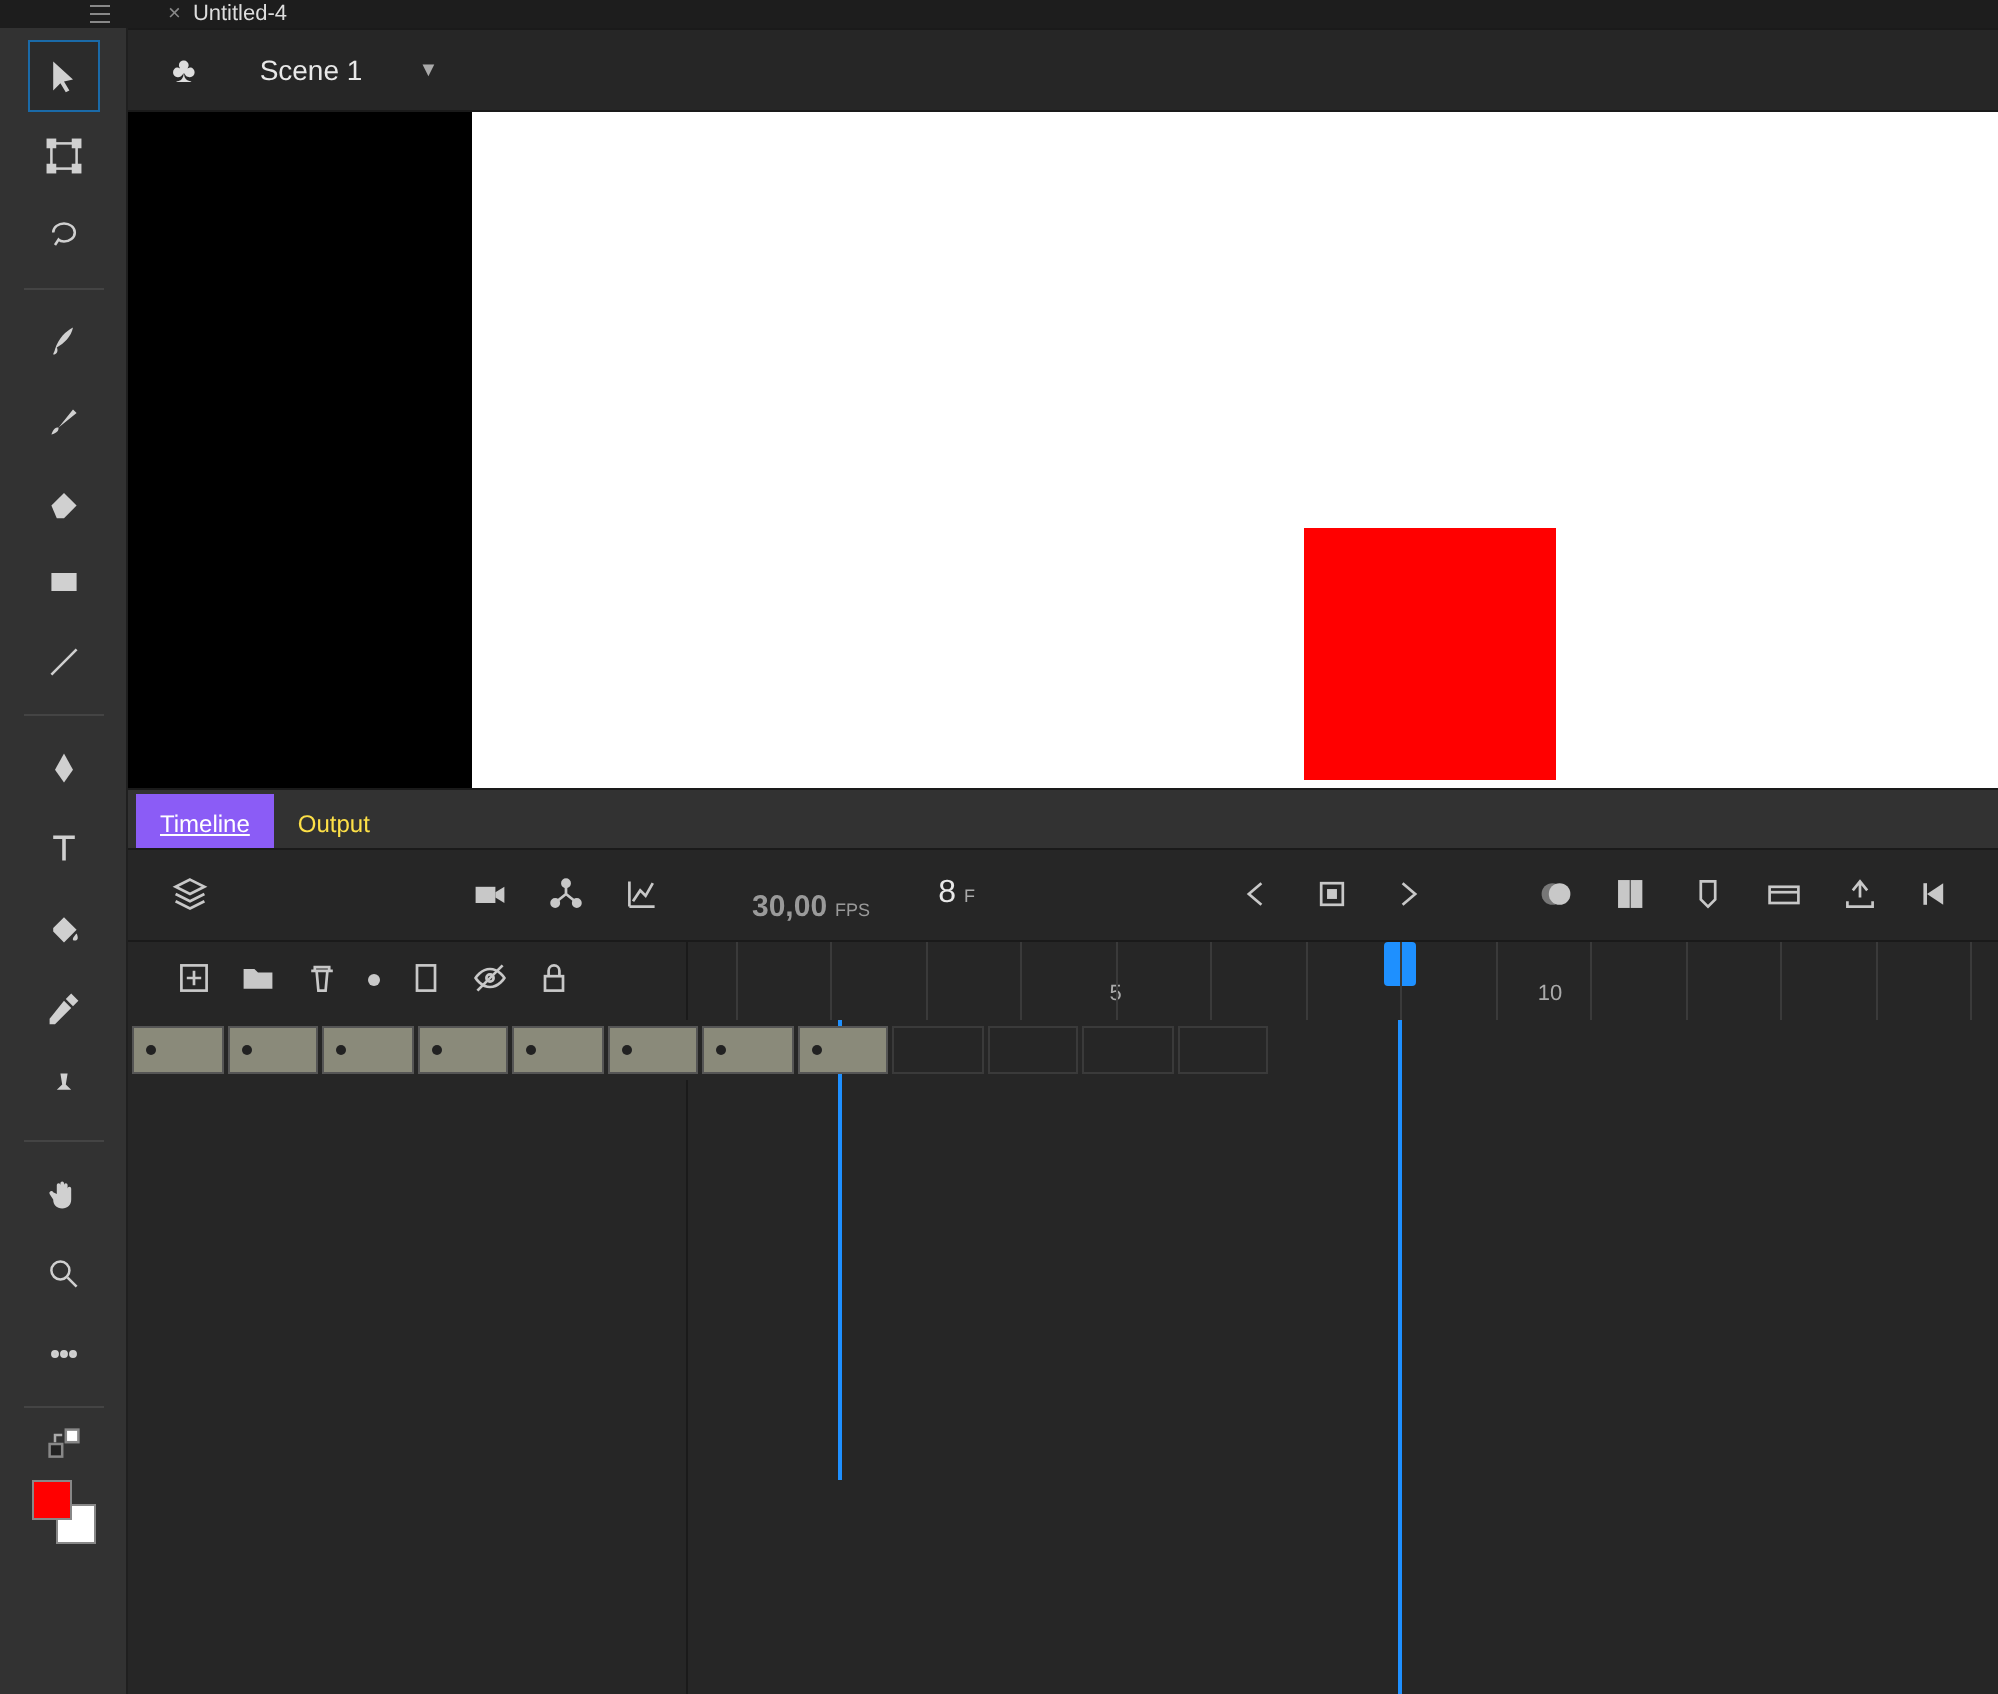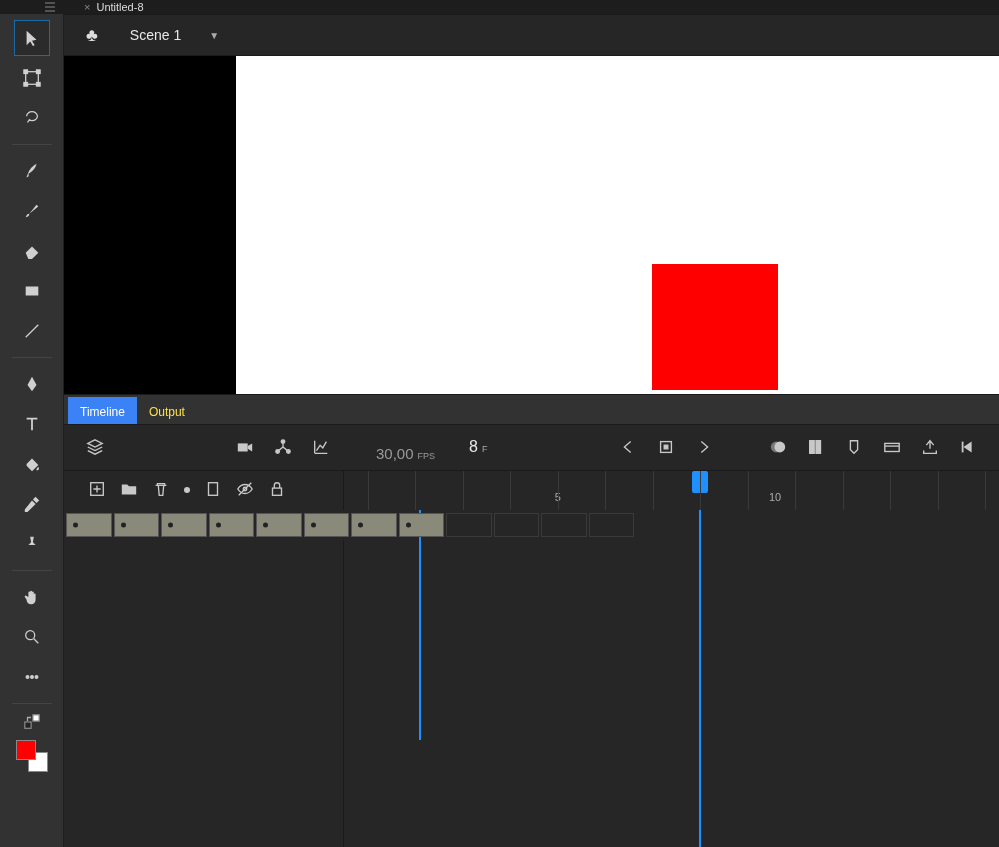--- a/index.html
+++ b/index.html
@@ -119,38 +119,38 @@
     border-top: 1px solid #1a1a1a;
     display: flex; align-items: flex-end;
     padding-left: 4px;
   }
   .ptab {
     padding: 6px 12px 5px;
     font-size: 12px;
     color: #fde047;
     border-top: 2px solid transparent;
   }
-  .ptab.active { color: #fff; background: #3b82f6; }
+  .ptab.active { color: #fff; background: #8b5cf6; text-decoration: underline; }
 
   
   .tltoolbar {
     grid-column: 2 / 3;
     grid-row: 5;
     background: #262626;
     display: flex; align-items: center;
     border-top: 1px solid #1a1a1a;
     padding: 0 18px;
     gap: 12px;
   }
   .tltoolbar .btn { width: 26px; height: 26px; display:flex; align-items:center; justify-content:center; }
   .tltoolbar svg { width: 18px; height: 18px; stroke:#c8c8c8; fill:none; stroke-width:1.5; }
   .tltoolbar .btn.fillsolid svg { fill:#c8c8c8; stroke:none; }
   .tltoolbar .spacer1 { width: 100px; }
   .fps { display:flex; align-items:baseline; gap:4px; color:#9a9a9a; font-size:15px; margin-left:30px;}
-  .fps .num { font-weight:400;margin-top:12px; }
+  .fps .num { font-weight:700;margin-top:12px; }
   .fps .lbl { font-size:9px; }
   .frame { display:flex; align-items:baseline; gap:4px; color:#e8e8e8; font-size:16px; margin-left:22px;}
   .frame .lbl { font-size:9px; color:#aaa; }
   .tltoolbar .grow { flex: 1; }
   .navgrp { display:flex; align-items:center; gap:12px; }
 
   
   .layerctrl {
     grid-column: 2 / 3;
     grid-row: 6;
@@ -228,21 +228,21 @@
 <div class="minicorner">
   <span class="mini">
       <svg viewBox="0 0 12 10">
         <path d="M1 1h10M1 5h10M1 9h10"></path>
       </svg>
     </span>
 </div>
 
 <div class="topstrip">
   <span class="tabclose">×</span>
-  <span class="tablabel">Untitled-8</span>
+  <span class="tablabel">Untitled-4</span>
 </div>
 
 <div class="scenebar">
   <span class="clubs">♣</span>
   <div class="scene-dd">
     <span>Scene 1</span>
     <span class="chev">▼</span>
   </div>
 </div>
 

